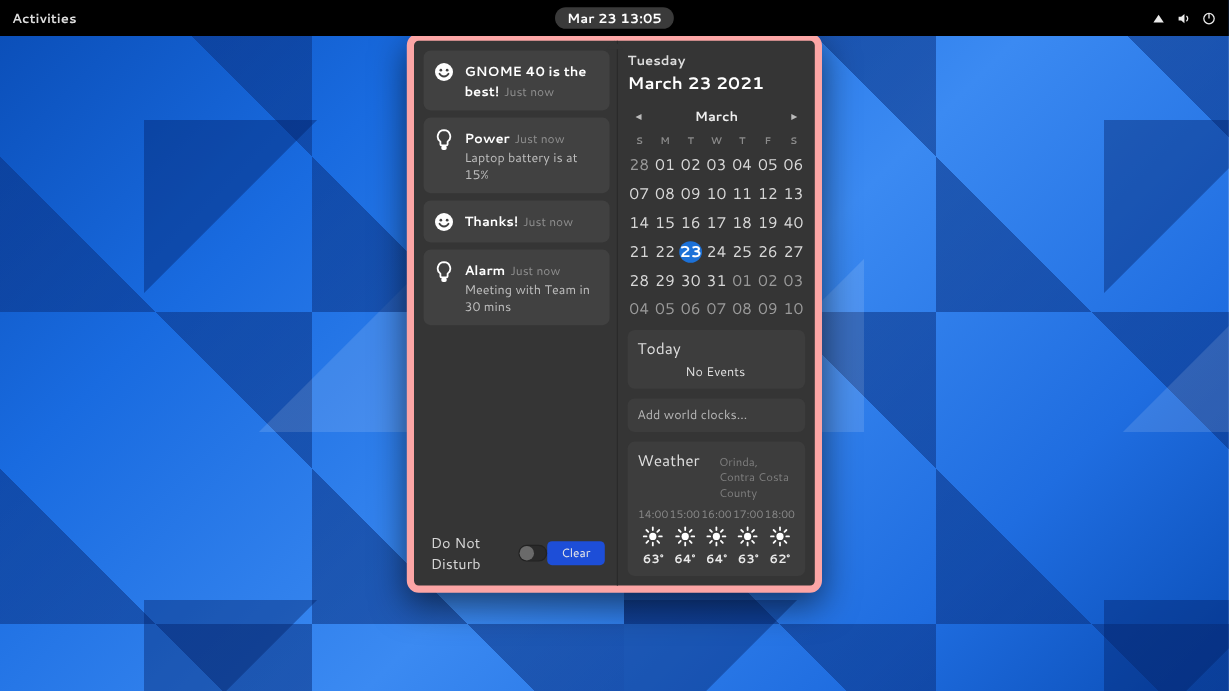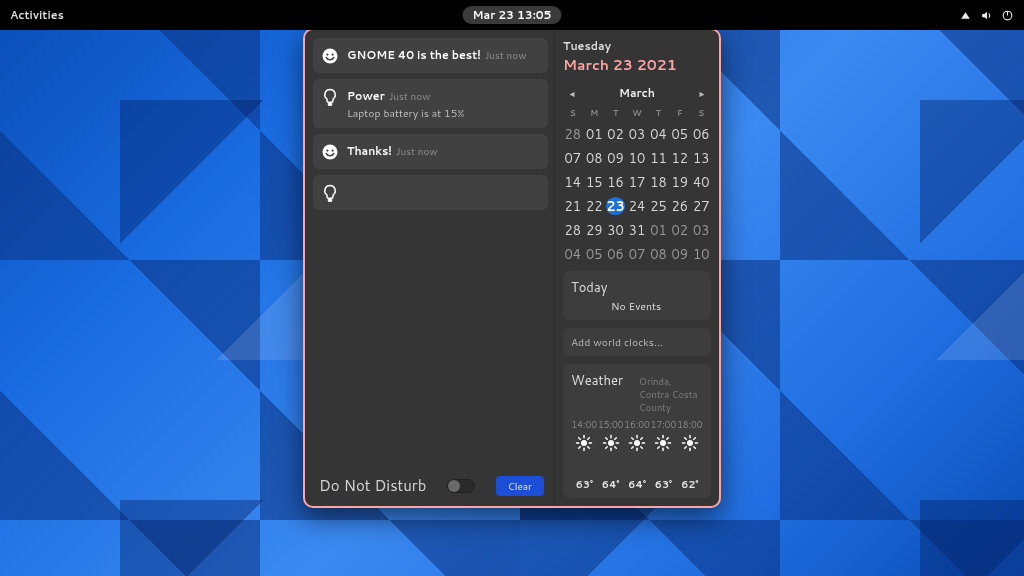--- a/index.html
+++ b/index.html
@@ -37,21 +37,21 @@
     display:flex; align-items:center; gap:6px;
     background:#3a3a3a; color:#fff; border-radius:11px;
     padding:2px 10px; height:18px; line-height:14px;
   }
   .tray{display:flex; gap:8px; align-items:center;}
   .tray svg, .tray .ico{width:13px; height:13px; fill:#eaeaea;}
 
   
   .popover{
     position:absolute; top:28px; left:50%; transform:translateX(-50%);
-    width:418px; background:#353535; border:2px solid #fca5a5;
+    width:346px; background:#353535; border:6px solid #fca5a5;
     border-radius:10px; box-shadow:0 10px 28px rgba(0,0,0,.55);
     display:flex; z-index:15; color:#e6e6e6; font-size:12px;
   }
   .popover::before{
     content:""; position:absolute; top:-7px; left:50%; margin-left:-7px;
     border:7px solid transparent; border-bottom-color:#353535;
   }
 
   .notif-col{flex:1; min-width:0; padding:8px 6px 8px 8px; display:flex; flex-direction:column; border-right:1px solid #2a2a2a;}
   .cal-col{width:164px; padding:8px 8px 8px 8px; display:flex; flex-direction:column;}
@@ -59,49 +59,49 @@
   .notif{background:#414141; border-radius:6px; padding:8px 10px 8px 8px; margin-bottom:6px;
          display:flex; gap:8px; align-items:flex-start;}
   .notif .icon{width:18px; height:18px; flex:0 0 18px; margin-top:1px;}
   .notif .icon svg{width:18px; height:18px; fill:#fff;}
   .notif .body{min-width:0;}
   .notif .title{font-size:11px; font-weight:700; color:#fff; display:inline;}
   .notif .time{font-size:10px; color:#8e8e8e; margin-left:4px;}
   .notif .detail{font-size:10.5px; color:#bdbdbd; margin-top:2px;}
 
   .notif-footer{margin-top:auto; padding:6px 4px 2px 6px; display:flex; align-items:center; justify-content:space-between;}
-  .dnd-label{font-size:15px; color:#d6d6d6;}
+  .dnd-label{font-size:12px; color:#d6d6d6;}
   .switch{width:28px; height:14px; border-radius:7px; background:#2a2a2a; position:relative; border:1px solid #222;}
   .switch::after{content:""; position:absolute; width:12px; height:12px; border-radius:50%; background:#6a6a6a; top:0; left:0;}
   .clear-btn{background:#1d4ed8; color:#e8e8e8; border:none; border-radius:4px; font-size:10px; padding:3px 12px;}
 
   
   .cal-date .dow{font-size:11px; color:#ddd; font-weight:600;}
-  .cal-date .full{font-size:14px; font-weight:800; color:#fca5a5; margin-top:1px;}
+  .cal-date .full{font-size:14px; font-weight:800; color:#ffffff; margin-top:1px;}
 
   .month-nav{margin-top:10px; display:flex; align-items:center; justify-content:space-between; padding:0 2px;}
   .month-nav .arrow{color:#bbb; font-size:10px; width:14px; text-align:center;}
   .month-nav .name{font-size:11px; font-weight:700; color:#eee;}
 
   .dow-row, .week-row{display:grid; grid-template-columns:repeat(7,1fr); gap:2px; margin-top:6px;}
   .dow-row span{font-size:8px; color:#8b8b8b; text-align:center; font-weight:700;}
   .week-row span{font-size:13px; color:#9a9a9a; text-align:center; line-height:18px; height:18px; border-radius:50%;}
   .week-row span.in{color:#d8d8d8;}
   .week-row span.today{background:#1c71d8; color:#fff; font-weight:700;}
 
   .section{background:#3d3d3d; border-radius:6px; padding:7px 8px; margin-top:8px; font-size:10.5px; color:#b8b8b8;}
   .section .hdr{color:#ddd; font-size:13px;}
   .section .sub{color:#ddd; margin-top:3px;margin-left:40px;}
 
   .weather-head{display:flex; justify-content:space-between; align-items:baseline;}
   .weather-loc{color:#7e7e7e; font-size:9.5px;margin-left:16px;}
   .fc-row{display:flex; justify-content:flex-end; margin-top:4px;}
   .fc{display:flex; flex-direction:column; align-items:center; gap:3px; width:20%; color:#c8c8c8; font-size:9px;}
   .fc svg{width:18px; height:18px; fill:#fff;}
-  .fc .temp{color:#eaeaea; font-size:10px; font-weight:600;margin-top:22px;}
+  .fc .temp{color:#eaeaea; font-size:10px; font-weight:600;}
   .fc .t{color:#8a8a8a;}
 </style>
 </head>
 <body>
 
 <svg width="0" height="0" style="position:absolute">
   <symbol id="i-smile" viewBox="0 0 24 24">
       <circle cx="12" cy="12" r="10"></circle>
       <circle cx="8.5" cy="10" r="1.5" fill="#414141"></circle>
       <circle cx="15.5" cy="10" r="1.5" fill="#414141"></circle>
@@ -175,20 +175,21 @@
         <div class="notif">
           <span class="icon"><svg>
               <use href="#i-smile"></use>
             </svg></span>
           <span class="body"><span class="title">Thanks!</span><span class="time">Just now</span></span>
         </div>
         <div class="notif">
           <span class="icon"><svg>
               <use href="#i-bulb"></use>
             </svg></span>
+          <span class="body"><span class="title">Alarm</span><span class="time">Just now</span><div class="detail">Meeting with Team in 30 mins</div></span>
         </div>
       </div>
     <div class="notif-footer">
       <span class="dnd-label">Do Not Disturb</span>
       <span class="switch"></span>
       <button class="clear-btn">Clear</button>
     </div>
   </div>
 
   <div class="cal-col">

